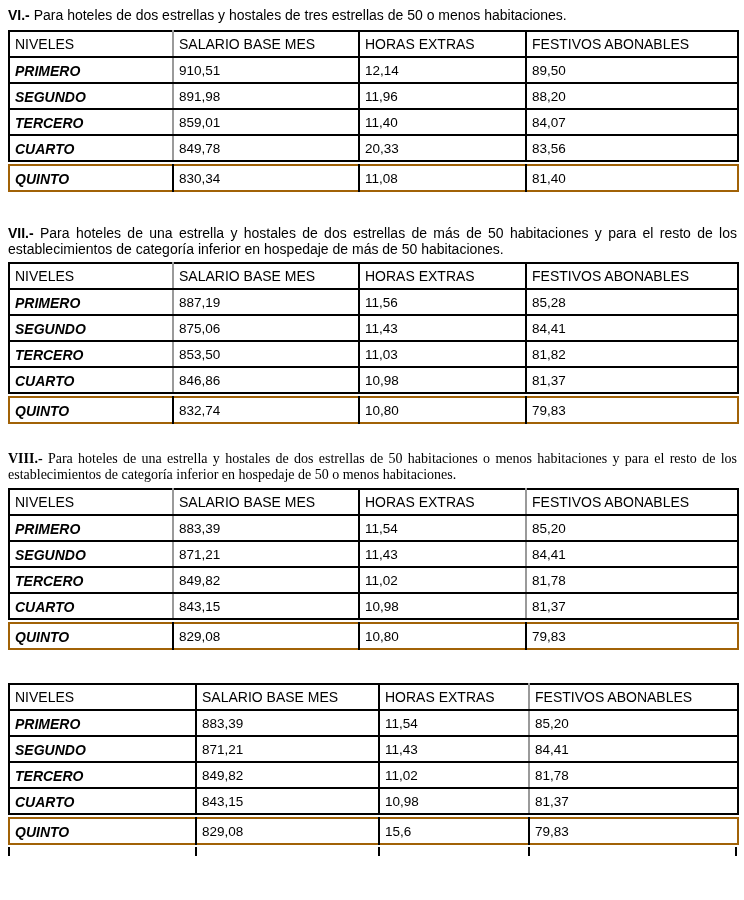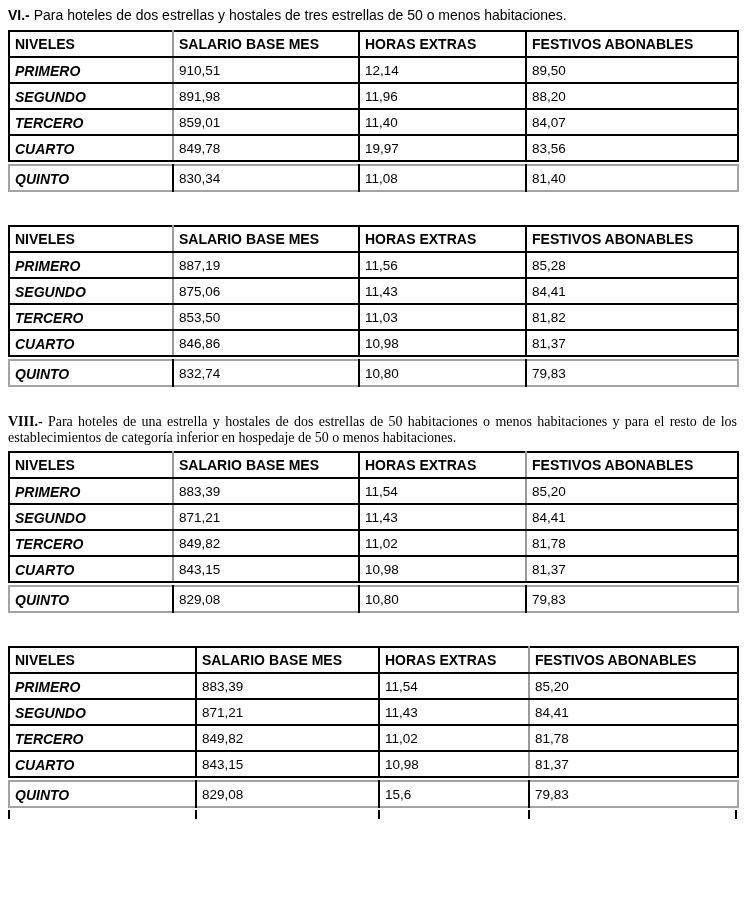--- a/index.html
+++ b/index.html
@@ -16,33 +16,33 @@
 
   .sec-1 { margin-top:33px; }
   .sec-1 .section-title { margin-bottom:5px; }
   .sec-2 { margin-top:27px; }
   .sec-2 .section-title { margin-bottom:5px;font-family:Liberation Serif, serif; }
   .sec-3 { margin-top:33px; }
   .sec-3 .section-title { margin-bottom:20px; }
 
   table { border-collapse:collapse; table-layout:fixed; width:729px; }
   .t-main { border:2px solid #000; }
-  .t-last { border:2px solid #a3a3a3; margin-top:2px; }
+  .t-last { border:2px solid #a16207; margin-top:2px; }
 
   th, td {
     border-right:2px solid #000;
     border-bottom:2px solid #000;
     overflow:hidden; white-space:nowrap;
     vertical-align:middle;
   }
   th:last-child, td:last-child { border-right:none;border-radius:11px; }
   .t-last td { border-bottom:none; }
 
   th {
-    font-size:14px; font-weight:bold; text-align:left;
+    font-size:14px; font-weight:normal; text-align:left;
     padding:4px 5px; height:16px;
   }
   td { padding:4px 5px 3px 5px; height:17px; font-size:13.5px; }
   td.col-nivel { font-weight:bold; font-size:14px;font-style:italic; }
 
   
   .tbl-a .c1 { width:164px; }
   .tbl-a .c2 { width:186px; }
   .tbl-a .c3 { width:167px; }
   .tbl-a .c4 { width:212px; }
@@ -106,21 +106,21 @@
   <tr class="data-row">
     <td class="col-nivel">TERCERO</td>
     <td class="col-num">859,01</td>
     <td class="col-num">11,40</td>
     <td class="col-num">84,07</td>
   </tr>
 
   <tr class="data-row">
     <td class="col-nivel">CUARTO</td>
     <td class="col-num">849,78</td>
-    <td class="col-num">19,97</td>
+    <td class="col-num">20,33</td>
     <td class="col-num">83,56</td>
   </tr>
 </tbody>
     </table>
     <table class="t-last">
       <colgroup>
           <col class="c1">
           <col class="c2">
           <col class="c3">
           <col class="c4">
@@ -131,20 +131,24 @@
     <td class="col-num">830,34</td>
     <td class="col-num">11,08</td>
     <td class="col-num">81,40</td>
   </tr>
 </tbody>
     </table>
 
   </section>
 
   <section class="section sec-1 tbl-a d1gray">
+    <p class="section-title justify">
+      <span class="section-label">VII.-</span>
+      <span class="section-text">Para hoteles de una estrella y hostales de dos estrellas de más de 50 habitaciones y para el resto de los establecimientos de categoría inferior en hospedaje de más de 50 habitaciones.</span>
+    </p>
     <table class="t-main">
       <colgroup>
           <col class="c1">
           <col class="c2">
           <col class="c3">
           <col class="c4">
         </colgroup>
       <thead>
         <tr class="header-row">
           <th>NIVELES</th>

